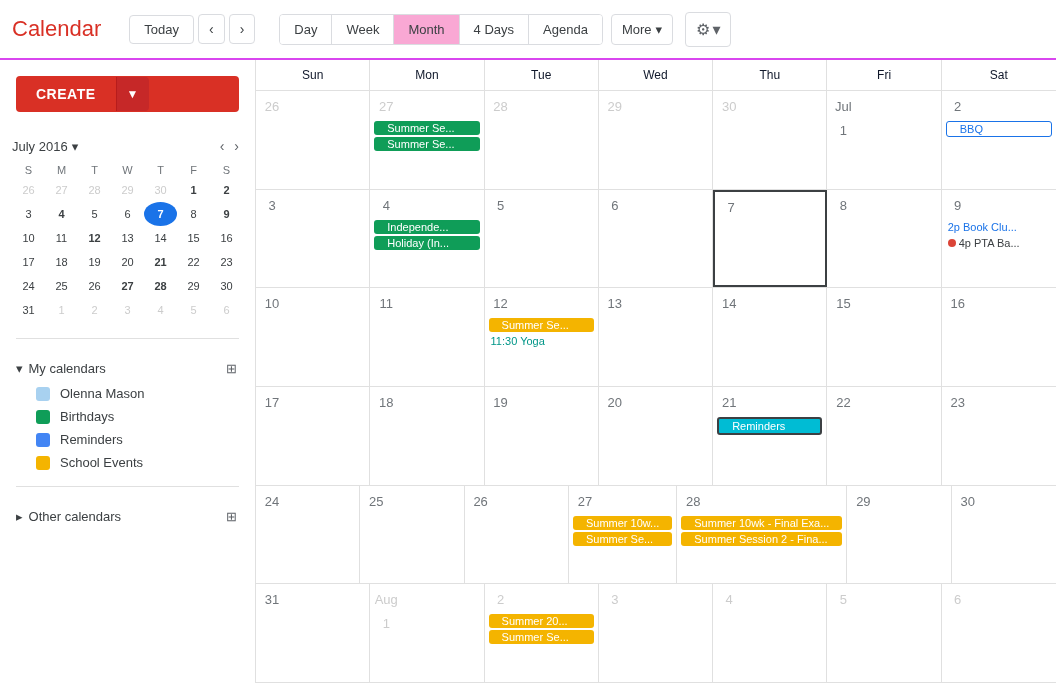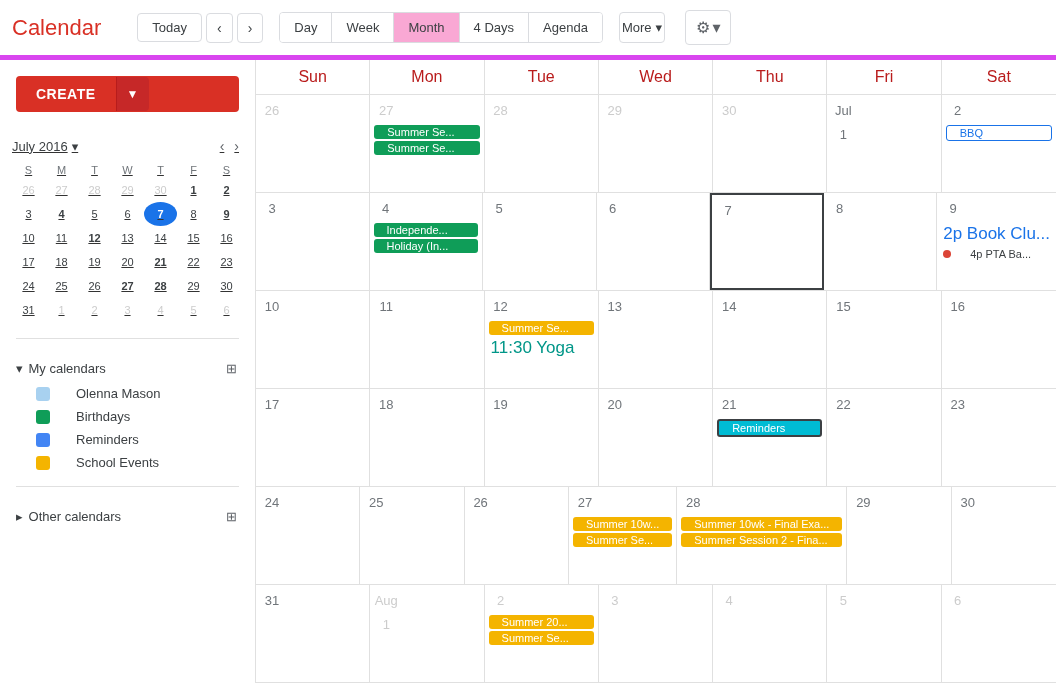--- a/index.html
+++ b/index.html
@@ -3,23 +3,23 @@
   <meta charset="utf-8">
   <style>
     * { box-sizing: border-box; margin: 0; padding: 0; }
     body { font-family: Arial, sans-serif; font-size: 13px; background: #fff; color: #333; overflow: hidden; }
 
     
     #topbar {
       display: flex;
       align-items: center;
       padding: 8px 12px;
-      border-bottom: 5px solid #d946ef;
+      border-bottom: 2px solid #d946ef;
       height: 60px;
-      gap: 16px;
+      gap: 8px;
     }
     #app-title {
       color: #d93025;
       font-size: 22px;
       font-weight: 400;
       margin-right: 20px;
       white-space: nowrap;
     }
     .nav-group {
       display: flex;
@@ -42,38 +42,38 @@
       padding: 6px 10px;
       cursor: pointer;
       font-size: 14px;
       color: #3c4043;
     }
     .view-group {
       display: flex;
       border: 1px solid #dadce0;
       border-radius: 4px;
       overflow: hidden;
-      margin-left: 0;
+      margin-left: 16px;
     }
     .view-btn {
       background: #fff;
       border: none;
       border-right: 1px solid #dadce0;
       padding: 7px 14px;
       cursor: pointer;
       font-size: 13px;
       color: #3c4043;
     }
     .view-btn:last-child { border-right: none; }
     .view-btn.active { background: #f9a8d4; font-weight: 500; }
     .btn-more {
       border: 1px solid #dadce0;
       background: #fff;
       border-radius: 4px;
-      padding: 7px 2px;
+      padding: 7px 10px;
       cursor: pointer;
       font-size: 13px;
       color: #3c4043;
       display: flex;
       align-items: flex-start;
       gap: 4px;
     }
     .btn-settings {
       border: 1px solid #dadce0;
       background: #fff;
@@ -135,21 +135,20 @@
       border-left: 1px solid #b71c1c;
       cursor: pointer;
       color: #fff;
       font-size: 12px;
       border-radius: 0 4px 4px 0;
     }
 
     
     .mini-cal {
       padding: 8px 12px;
-      text-decoration: underline;
     }
     .mini-cal-header {
       display: flex;
       align-items: center;
       justify-content: space-between;
       margin-bottom: 6px;
     }
     .mini-cal-title {
       display: flex;
       align-items: center;
@@ -217,21 +216,21 @@
     .cal-section-title {
       display: flex;
       align-items: center;
       gap: 6px;
       font-size: 13px;
       font-weight: 500;
     }
     .cal-item {
       display: flex;
       align-items: center;
-      gap: 26px;
+      gap: 10px;
       padding: 4px 0 4px 20px;
       cursor: pointer;
       border-radius: 4px;
     }
     .cal-color-dot {
       width: 14px;
       height: 14px;
       border-radius: 3px;
       flex-shrink: 0;
     }
@@ -257,22 +256,22 @@
     }
     .cal-header-row {
       display: grid;
       grid-template-columns: repeat(7, 1fr);
       border-bottom: 1px solid #e0e0e0;
       background: #fff;
     }
     .cal-header-cell {
       text-align: center;
       padding: 8px 4px;
-      color: #b91c1c;
-      font-size: 16px;
+      color: #0f172a;
+      font-size: 12px;
       font-weight: 500;
       border-right: 1px solid #e0e0e0;
     }
     .cal-header-cell:last-child { border-right: none; }
 
     .cal-body {
       display: flex;
       flex-direction: column;
       flex: 1;
     }
@@ -314,36 +313,36 @@
       cursor: pointer;
     }
     .event-chip.green { background: #0f9d58; color: #fff; }
     .event-chip.yellow { background: #f4b400; color: #fff; }
     .event-chip.outline-blue {
       background: #fff;
       color: #1a73e8;
       border: 1px solid #1a73e8;
     }
     .event-inline {
-      font-size: 17px;
+      font-size: 11px;
       color: #1a73e8;
       cursor: pointer;
       white-space: nowrap;
       overflow: hidden;
       text-overflow: ellipsis;
       padding: 1px 2px;
       margin-bottom: 2px;
     }
     .event-inline-teal {
       color: #009688;
     }
     .event-inline-small {
       display: flex;
       align-items: center;
-      gap: 19px;
+      gap: 3px;
       font-size: 11px;
       color: #3c4043;
       padding: 1px 2px;
       margin-bottom: 2px;
       cursor: pointer;
     }
     .event-dot {
       width: 8px;
       height: 8px;
       border-radius: 50%;

